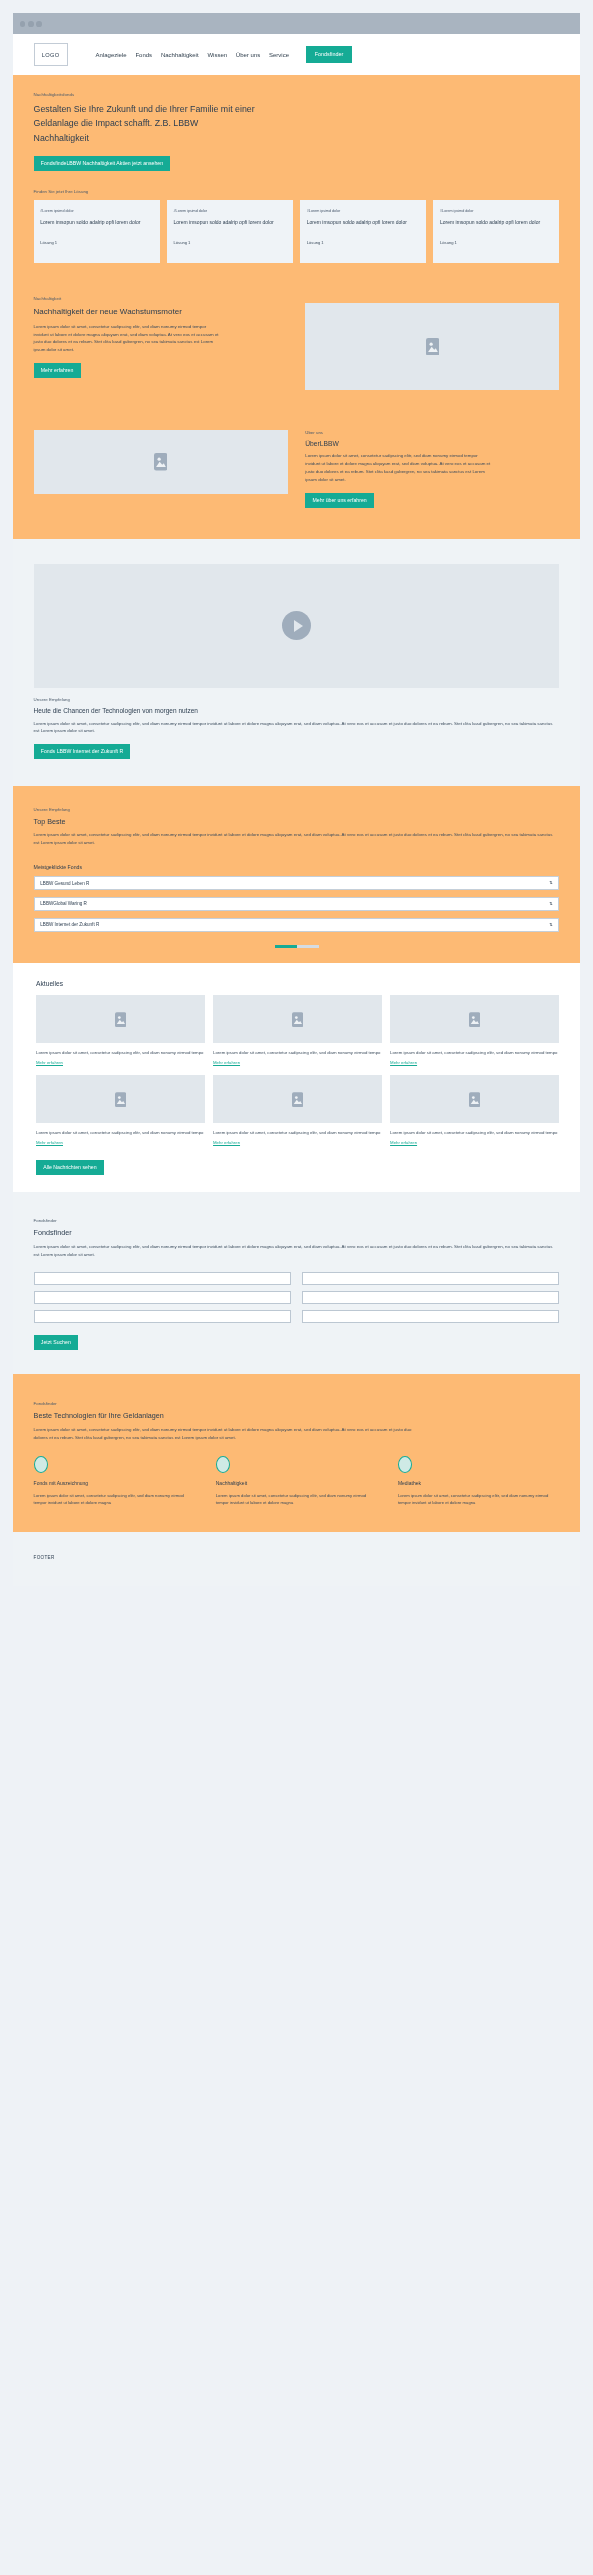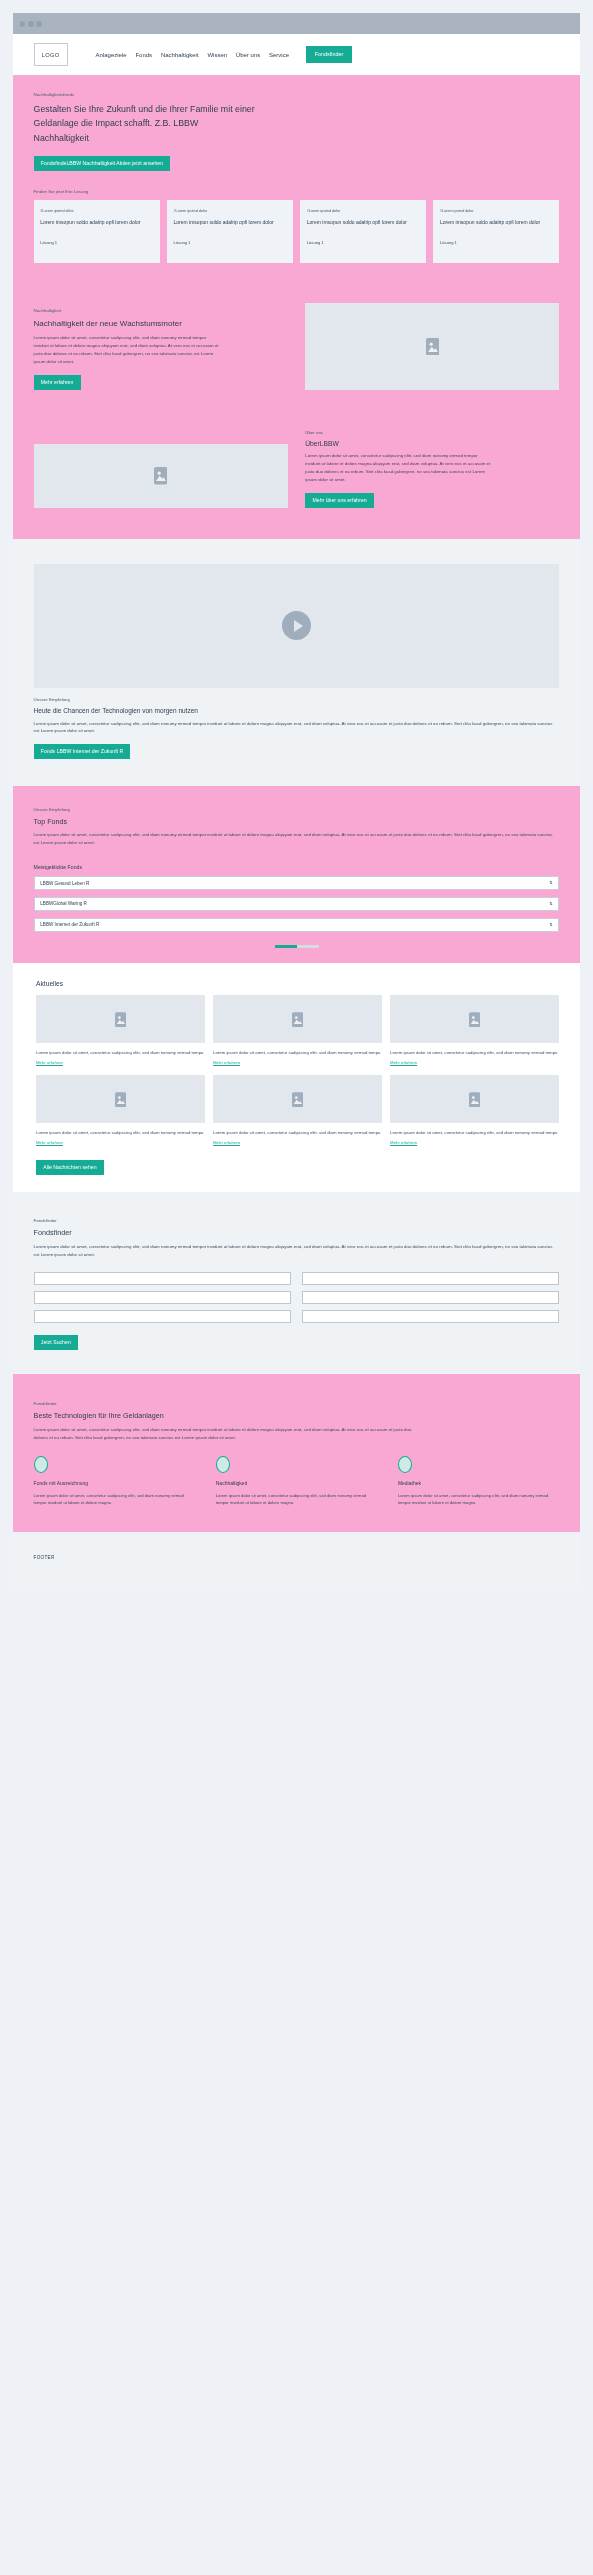--- a/index.html
+++ b/index.html
@@ -60,21 +60,21 @@
     font-family: "Liberation Sans", sans-serif;
     font-size: 5.2px;
     padding: 4.6px 7.2px;
     cursor: pointer;
     white-space: nowrap;
     line-height: 1.1;
   }
   .nav-cta { margin-left: 8.2px; font-size: 5.4px; padding: 5.7px 8.8px; }
 
   
-  .card-white { background: #f9a8d4; padding: 0 20.6px; }
+  .card-white { background: #fdba74; padding: 0 20.6px; }
   .card-grey  { background: #eff3f6; padding: 0 20.6px; }
 
   .eyebrow { font-size: 4.4px; color: #4a5a6a; margin-bottom: 5.2px; }
   h1.hero-title {
     font-size: 8.8px;
     font-weight: normal;
     line-height: 1.62;
     color: #2d3e50;
     max-width: 222px;
   }
@@ -110,21 +110,21 @@
     min-height: 63px;
   }
   .sol-tag { font-size: 3.7px; color: #46566a; margin-bottom: 6.2px; }
   .sol-head { font-size: 5px; line-height: 1.55; color: #2d3e50; }
   .sol-link { font-size: 4.1px; color: #3b4b5c; margin-top: 13.4px; }
 
   
   .split {
     display: flex;
     gap: 17.5px;
-    align-items: flex-end;
+    align-items: flex-start;
     padding: 17.5px 0 0 0;
   }
   .split .col { flex: 1; }
   .imgph {
     background: #e1e7ec;
     display: flex; align-items: center; justify-content: center;
   }
   .imgph svg { display: block; }
 
   .split-text .btn { margin-top: 9.3px; }
@@ -343,21 +343,21 @@
           <p class="body">Lorem ipsum dolor sit amet, consetetur sadipscing elitr, sed diam nonumy eirmod tempor invidunt ut labore et dolore magna aliquyam erat, sed diam voluptua. At vero eos et accusam et justo duo dolores et ea rebum. Stet clita kasd gubergren, no sea takimata sanctus est Lorem ipsum dolor sit amet.</p>
           <button class="btn">Fonds LBBW Internet der Zukunft R</button>
         </div>
       </div>
       <div style="height:27px"></div>
     </div>
 
     <div class="card-white">
       <div class="topfonds">
         <div class="eyebrow">Unsere Empfelung</div>
-        <h2>Top Fonds</h2>
+        <h2>Top Beste</h2>
         <p class="body">Lorem ipsum dolor sit amet, consetetur sadipscing elitr, sed diam nonumy eirmod tempor invidunt ut labore et dolore magna aliquyam erat, sed diam voluptua. At vero eos et accusam et justo duo dolores et ea rebum. Stet clita kasd gubergren, no sea takimata sanctus est Lorem ipsum dolor sit amet.</p>
 
         <div class="sublabel">Meistgeklickte Fonds</div>
 
         <div class="select-row">
           <span>LBBW Gesund Leben R</span>
           <span class="caret">⇅</span>
         </div>
         <div class="select-row">
           <span>LBBWGlobal Waring R</span>

